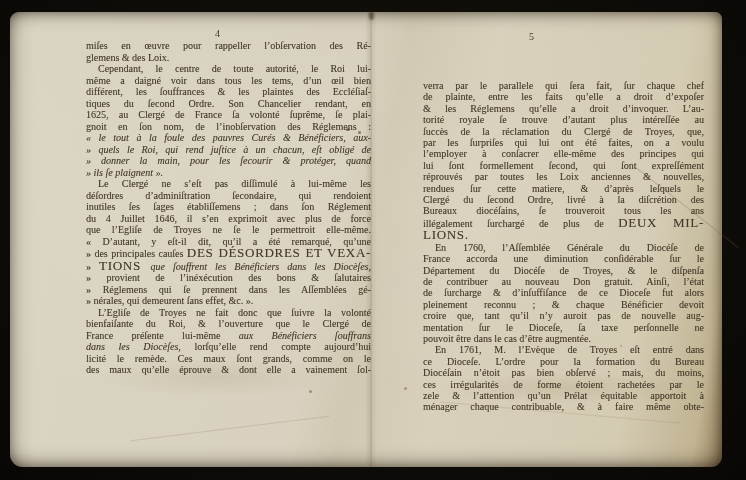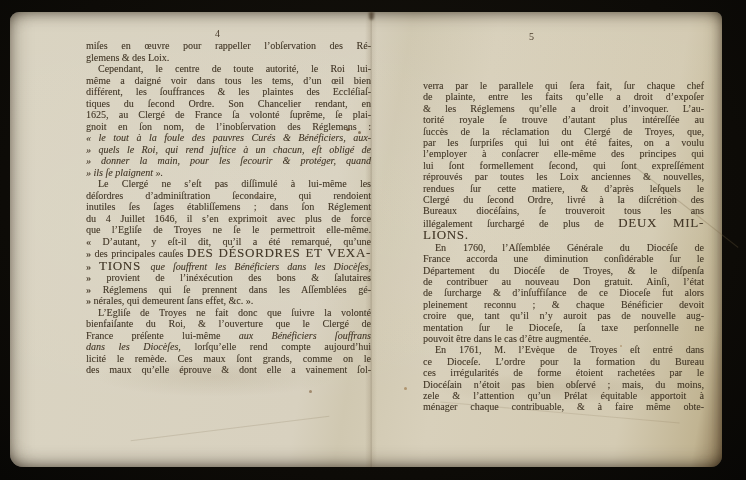--- a/index.html
+++ b/index.html
@@ -130,22 +130,22 @@
         <div class="tline"><span class="s-n">France accorda une diminution conſidérable ſur le</span></div>
         <div class="tline"><span class="s-n">Département du Diocéſe de Troyes, &amp; le diſpenſa</span></div>
         <div class="tline"><span class="s-n">de contribuer au nouveau Don gratuit. Ainſi, l’état</span></div>
         <div class="tline"><span class="s-n">de ſurcharge &amp; d’inſuffiſance de ce Dioceſe fut alors</span></div>
         <div class="tline"><span class="s-n">pleinement reconnu ; &amp; chaque Bénéficier devoit</span></div>
         <div class="tline"><span class="s-n">croire que, tant qu’il n’y auroit pas de nouvelle aug-</span></div>
         <div class="tline"><span class="s-n">mentation ſur le Dioceſe, ſa taxe perſonnelle ne</span></div>
         <div class="tline end"><span class="s-n">pouvoit être dans le cas d’être augmentée.</span></div>
         <div class="tline ind"><span class="s-n">En 1761, M. l’Evèque de Troyes eſt entré dans</span></div>
         <div class="tline"><span class="s-n">ce Dioceſe. L’ordre pour la formation du Bureau</span></div>
+        <div class="tline"><span class="s-n">Diocéſain n’étoit pas bien obſervé ; mais, du moins,</span></div>
         <div class="tline"><span class="s-n">ces irrégularités de forme étoient rachetées par le</span></div>
-        <div class="tline"><span class="s-n">Diocéſain n’étoit pas bien obſervé ; mais, du moins,</span></div>
         <div class="tline"><span class="s-n">zele &amp; l’attention qu’un Prélat équitable apportoit à</span></div>
         <div class="tline"><span class="s-n">ménager chaque contribuable, &amp; à faire même obte-</span></div>
       </div>
 
     <i class="speck sp1"></i>
     <i class="speck sp2"></i>
     <i class="speck sp3"></i>
     <i class="speck sp4"></i>
     <i class="speck sp5"></i>
     <i class="speck sp6"></i>

